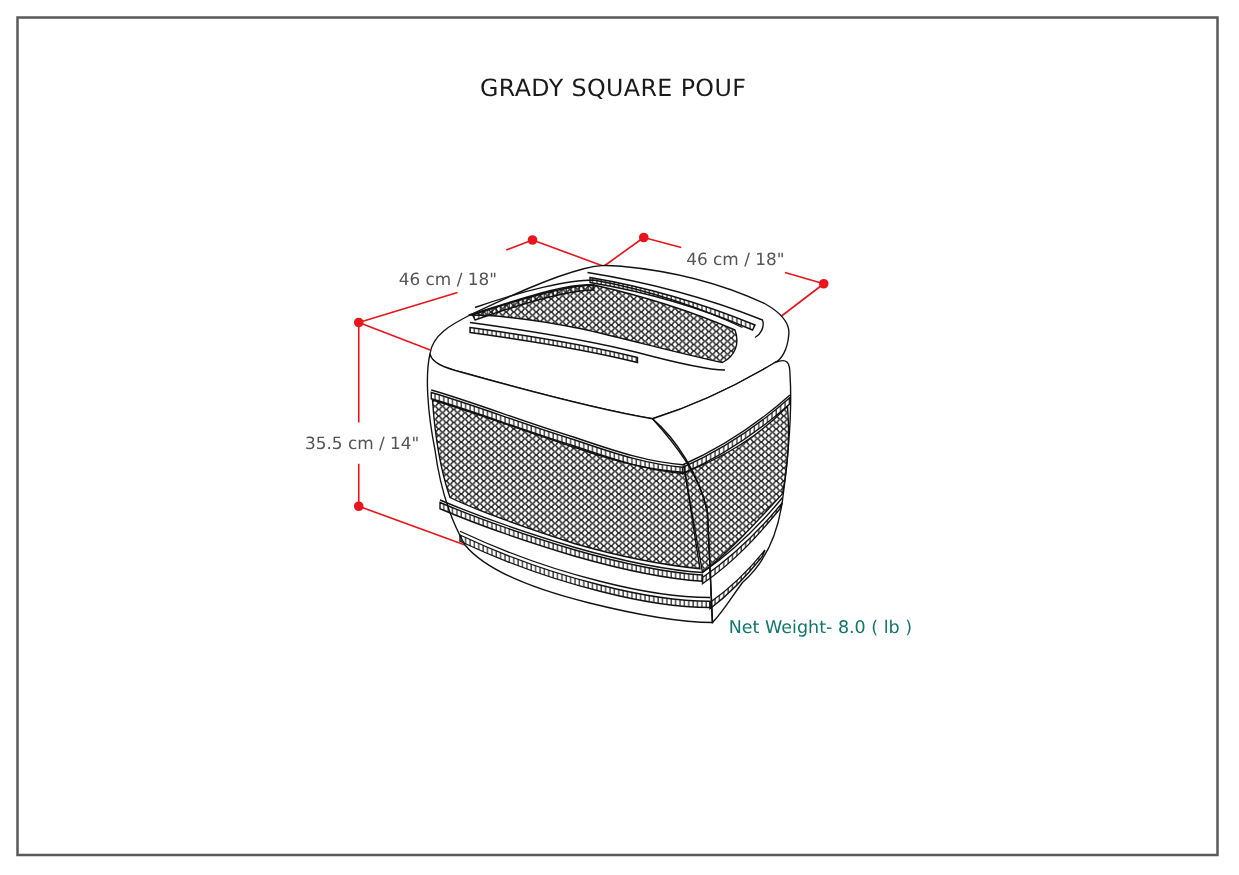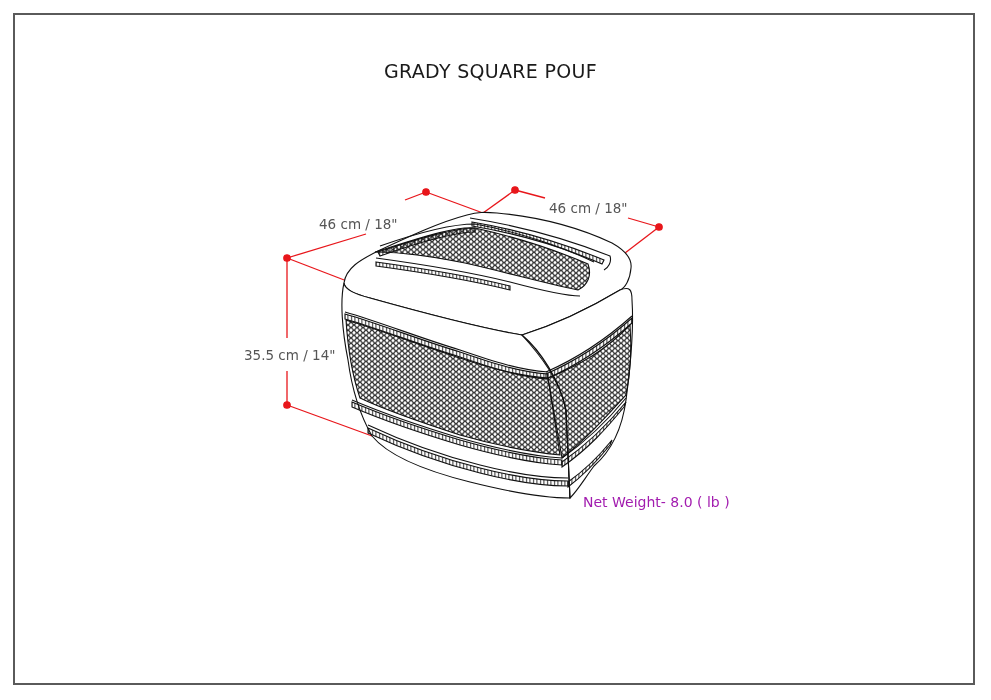--- a/index.html
+++ b/index.html
@@ -7,21 +7,21 @@
            font-family: "DejaVu Sans", "Liberation Sans", sans-serif; }
     .frame { position: absolute; left: 13px; top: 13px; width: 962px; height: 672px;
              border: 2px solid #5a5a5a; box-sizing: border-box; }
     .title { position: absolute; left: 0; width: 991px; top: 60px; text-align: center;
              font-size: 19px; color: #1a1a1a; letter-spacing: 0.3px; padding-left: 14px; }
     .title span { position: relative; left: -19px; }
     .dim { position: absolute; font-size: 13.5px; color: #555555; white-space: nowrap; }
     .dim-width { left: 319px; top: 216px; }
     .dim-depth { left: 549px; top: 200px; }
     .dim-height { left: 244px; top: 347px; }
-    .weight { position: absolute; left: 583px; top: 494px; font-size: 14px; color: #a21caf; white-space: nowrap; }
+    .weight { position: absolute; left: 583px; top: 494px; font-size: 14px; color: #0f766e; white-space: nowrap; }
     svg.drawing { position: absolute; left: 0; top: 0; }
   </style>
 </head>
 <body>
 
 <div class="frame"></div>
 
 <div class="title"><span>GRADY SQUARE POUF</span></div>
 
 <svg class="drawing" width="991" height="700" viewBox="0 0 991 700">

